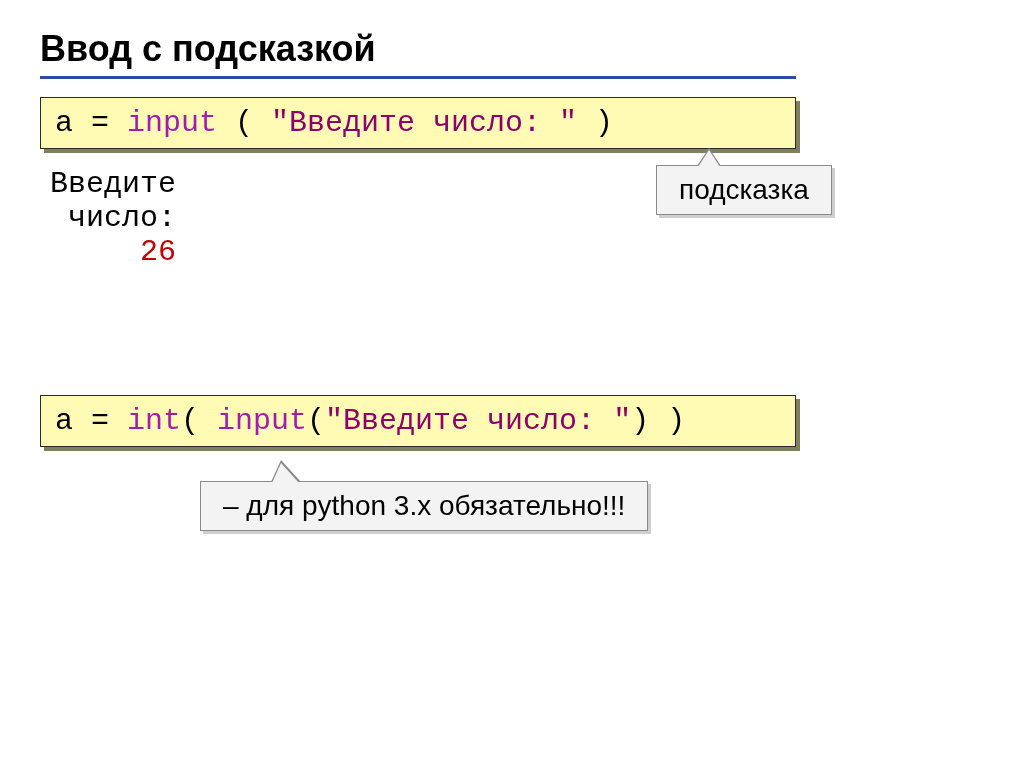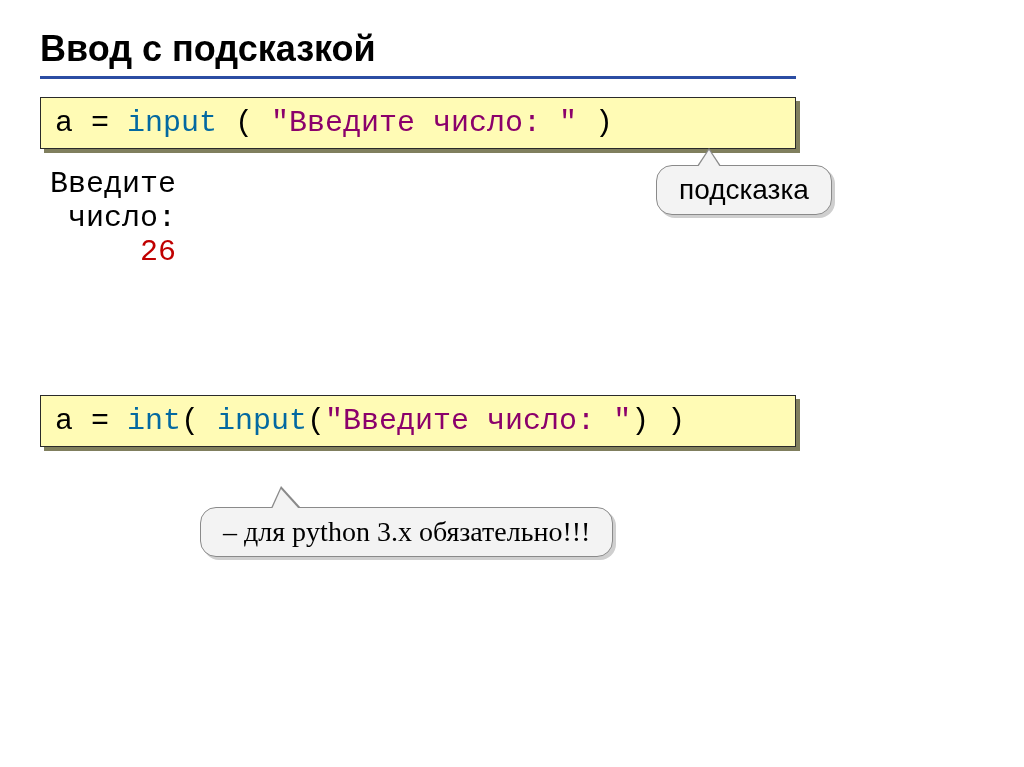--- a/index.html
+++ b/index.html
@@ -36,41 +36,41 @@
     box-shadow: 4px 4px 0 #807f5e;
     padding: 8px 14px;
     margin: 6px 0 18px 0;
   }
   .mono {
     font-family: "Courier New", Courier, monospace;
     font-size: 30px;
     white-space: pre;
     color: #000;
   }
-  .kw-blue { color: #0369a1; }
+  .kw-blue { color: #a21caf; }
   .kw-purple { color: #8b006b; }
   .kw-red { color: #c00000; }
   .output-row {
     display: flex;
     align-items: flex-start;
     gap: 60px;
     margin: 4px 0 30px 0;
     text-align: right;
   }
   .output-text {
     font-family: "Courier New", Courier, monospace;
     font-size: 30px;
     color: #000;
     padding-left: 10px;
   }
   .callout {
     position: relative;
     background: #f3f3f3;
     border: 1px solid #8a8a8a;
-    border-radius: 16px;
+    border-radius: 0;
     padding: 8px 22px;
     font-size: 28px;
     color: #000;
     box-shadow: 3px 3px 0 #cfcfcf;
   }
   .callout-pointer-up::before {
     content: "";
     position: absolute;
     top: -18px;
     left: 40px;
@@ -106,22 +106,22 @@
     border-bottom: 20px solid #f3f3f3;
   }
   .spacer { height: 90px; }
   .callout-hint1 {
     margin-left: 420px;
     margin-top: -2px;
   }
   .callout-hint2 {
     display: inline-block;
     margin-left: 160px;
-    margin-top: 42px;
-    font-family: Liberation Serif, serif;
+    margin-top: 16px;
+    font-family: Liberation Sans, sans-serif;
     font-size: 28px;
   }
 </style>
 </head>
 <body>
 
 <div class="slide">
 
   <div class="title">Ввод с подсказкой</div>
   <div class="rule"></div>

